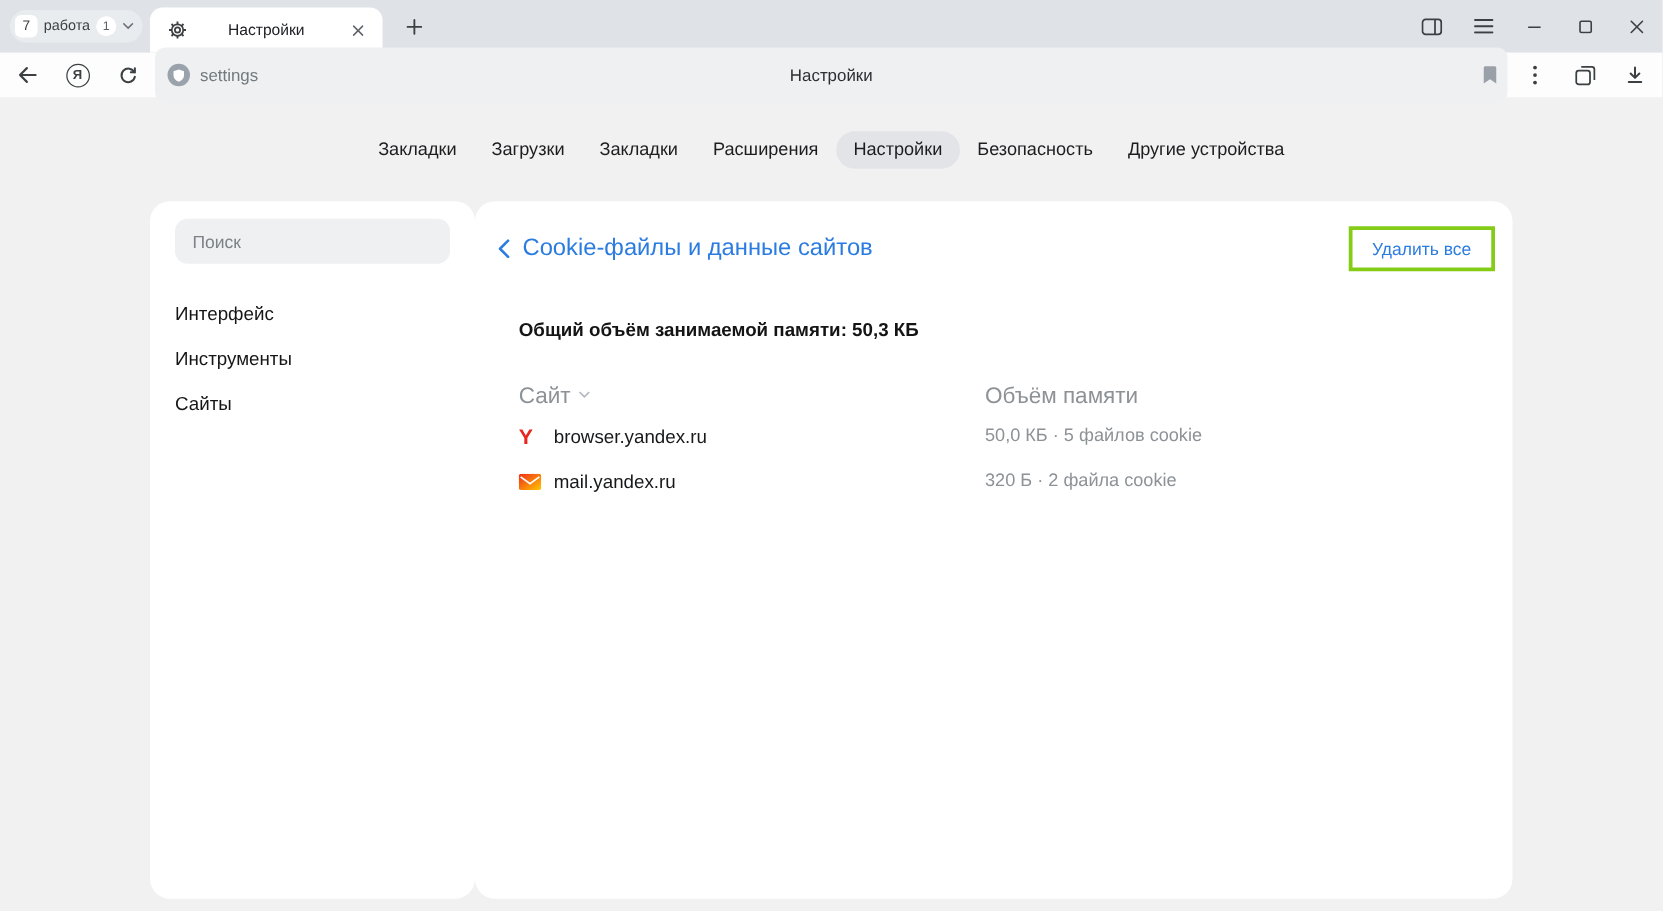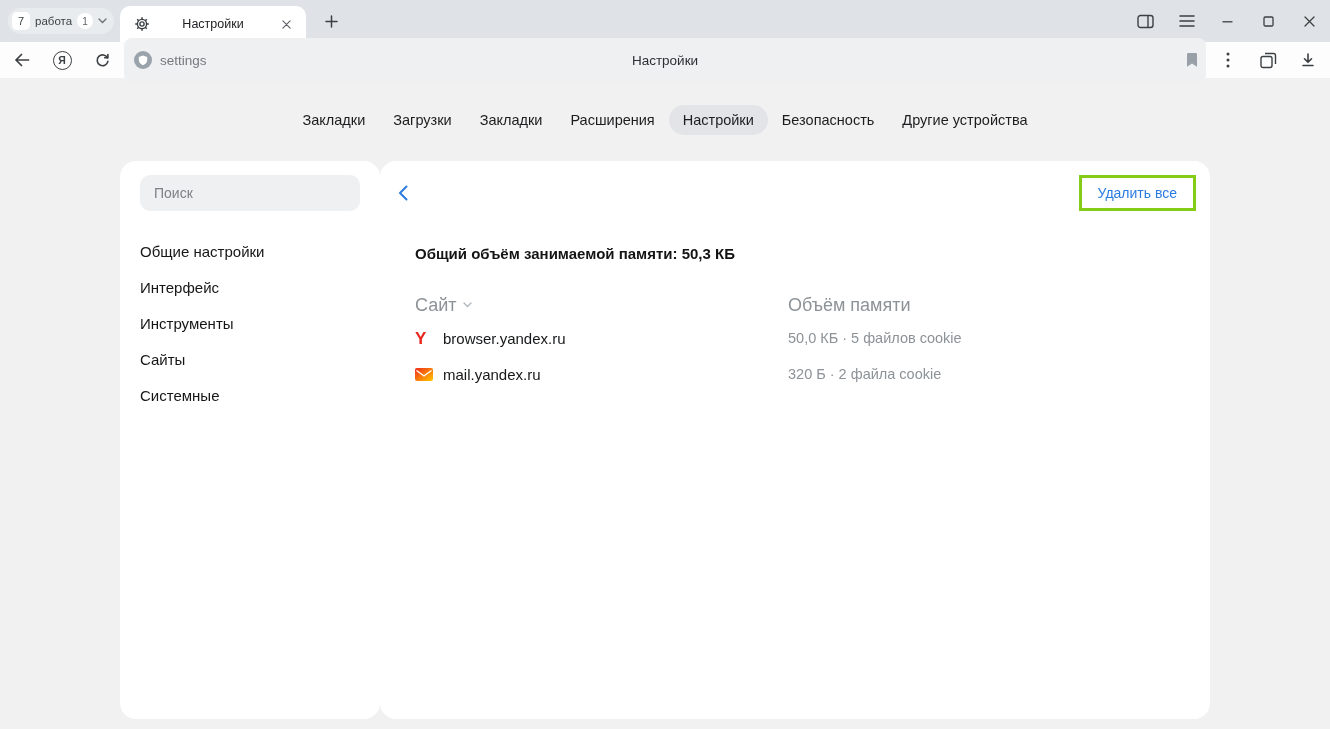--- a/index.html
+++ b/index.html
@@ -282,37 +282,36 @@
       <span class="nav-item">Другие устройства</span>
     </nav>
 
     <div class="cards">
 
       <aside class="sidebar">
         <div class="search-wrap">
           <input class="search-input" type="text" placeholder="Поиск" style="">
         </div>
         <div class="side-list">
-          <div class="side-item">Общие настройки</div>
           <div class="side-item">Интерфейс</div>
           <div class="side-item">Инструменты</div>
           <div class="side-item">Сайты</div>
-          <div class="side-item">Системные</div>
         </div>
       </aside>
 
       <section class="main">
 
         <div class="main-header">
           <div class="header-left">
             <span class="back-chevron">
               <svg width="10" height="16" viewBox="0 0 10 16" fill="none" stroke="#2b7ce0" stroke-width="2" stroke-linecap="round" stroke-linejoin="round">
                   <path d="M8.5 1.5L2 8l6.5 6.5"></path>
                 </svg>
             </span>
+            <h1 class="page-title">Cookie-файлы и данные сайтов</h1>
           </div>
           <div class="delete-highlight">
             <button class="delete-btn">Удалить все</button>
           </div>
         </div>
 
         <div class="total-line">Общий объём занимаемой памяти: 50,3 КБ</div>
 
         <div class="cookie-table">
           <div class="thead">

